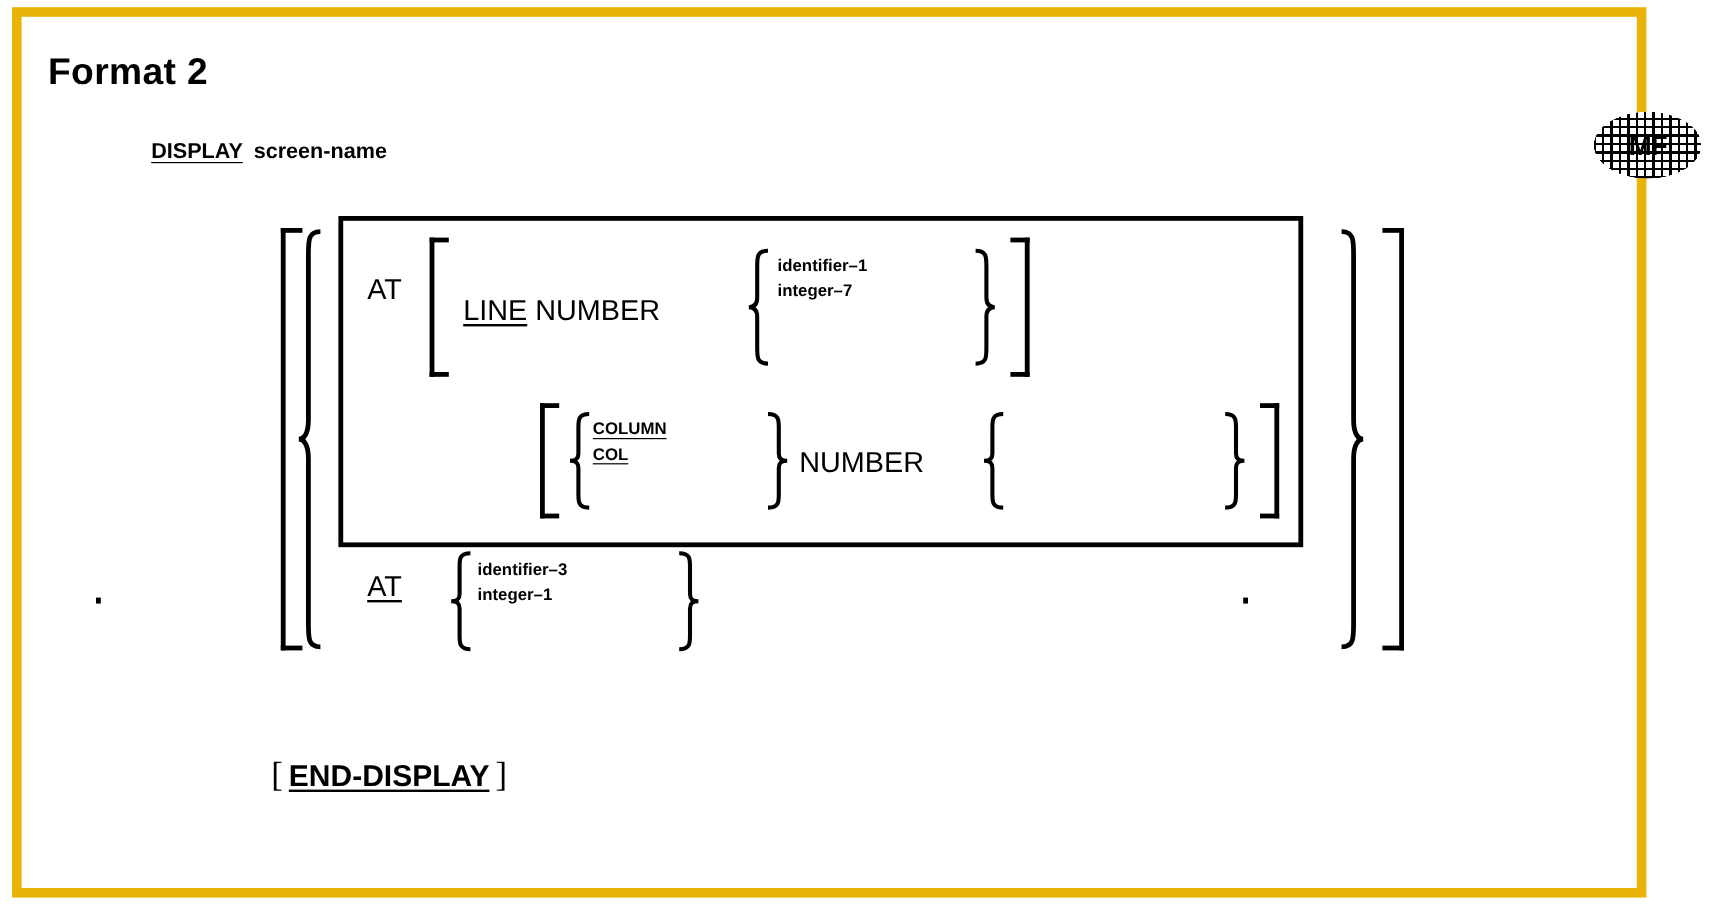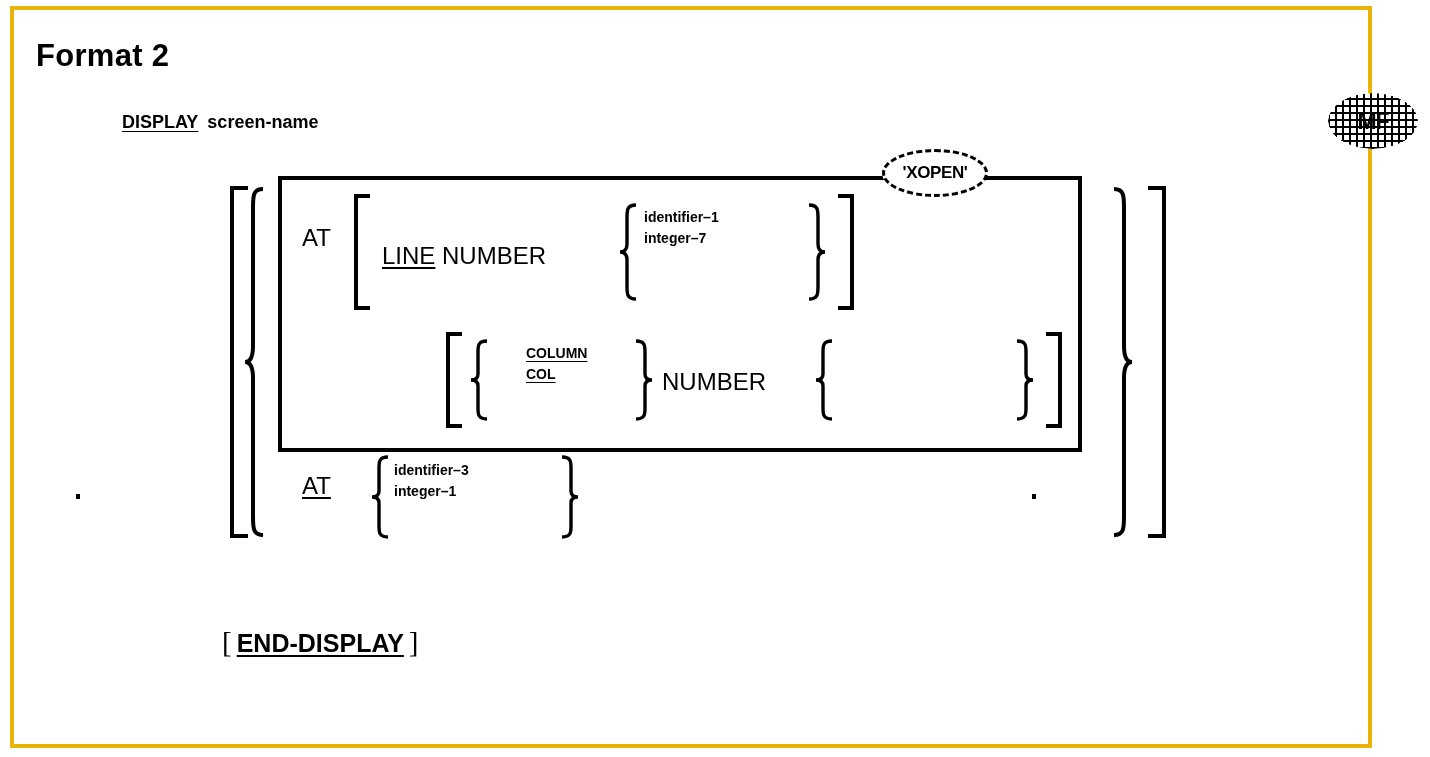--- a/index.html
+++ b/index.html
@@ -16,21 +16,21 @@
     overflow: hidden;
   }
 
   
   #page-frame {
     position: absolute;
     left: 10px;
     top: 6px;
     width: 1362px;
     height: 742px;
-    border: 4px solid #eab308;
+    border: 8px solid #eab308;
     box-sizing: border-box;
     background: #fff;
   }
 
   
   #format-title {
     position: absolute;
     left: 22px;
     top: 28px;
     font-size: 31px;
@@ -227,21 +227,21 @@
 
   <div class="sqbr left" style="left:432px; top:322px; width:16px; height:96px;"></div>
   <div class="sqbr right" style="left:1032px; top:322px; width:16px; height:96px;"></div>
 
   <div class="curly" style="left:455px; top:328px; width:20px; height:84px;">
     <svg viewBox="0 0 20 84" preserveAspectRatio="none">
       <path d="M18 3 C9 3 9 8 9 14 L9 36 C9 41 6 42 2 42 C6 42 9 43 9 48 L9 70 C9 76 9 81 18 81" fill="none" stroke="#000" stroke-width="3.4"></path>
     </svg>
   </div>
 
-  <div class="stack" style="left:476px; top:333px; line-height:1.48;margin-left:36px;">
+  <div class="stack" style="left:476px; top:333px; line-height:1.48;">
     <div class="kw-u">COLUMN</div>
     <div class="kw-u">COL</div>
   </div>
 
   <div class="curly" style="left:620px; top:328px; width:20px; height:84px;">
     <svg viewBox="0 0 20 84" preserveAspectRatio="none">
       <path d="M2 3 C11 3 11 8 11 14 L11 36 C11 41 14 42 18 42 C14 42 11 43 11 48 L11 70 C11 76 11 81 2 81" fill="none" stroke="#000" stroke-width="3.4"></path>
     </svg>
   </div>
 
@@ -268,24 +268,20 @@
   <div class="stack" style="left:380px; top:450px;">
     <div>identifier–3</div>
     <div>integer–1</div>
   </div>
   <div class="curly" style="left:546px; top:444px; width:20px; height:86px;">
     <svg viewBox="0 0 20 86" preserveAspectRatio="none">
       <path d="M2 3 C11 3 11 8 11 14 L11 37 C11 42 14 43 18 43 C14 43 11 44 11 49 L11 72 C11 78 11 83 2 83" fill="none" stroke="#000" stroke-width="3.4"></path>
     </svg>
   </div>
 
-  <div id="xopen-bubble">
-    <div class="ring"></div>
-    <div class="label">'XOPEN'</div>
-  </div>
 
   <div id="end-display">
     <span class="br">[</span><span class="kw">END-DISPLAY</span><span class="br">]</span>
   </div>
 
   <div class="speck" style="left:62px; top:484px;"></div>
   <div class="speck" style="left:1018px; top:484px;"></div>
 
 </div>
 

